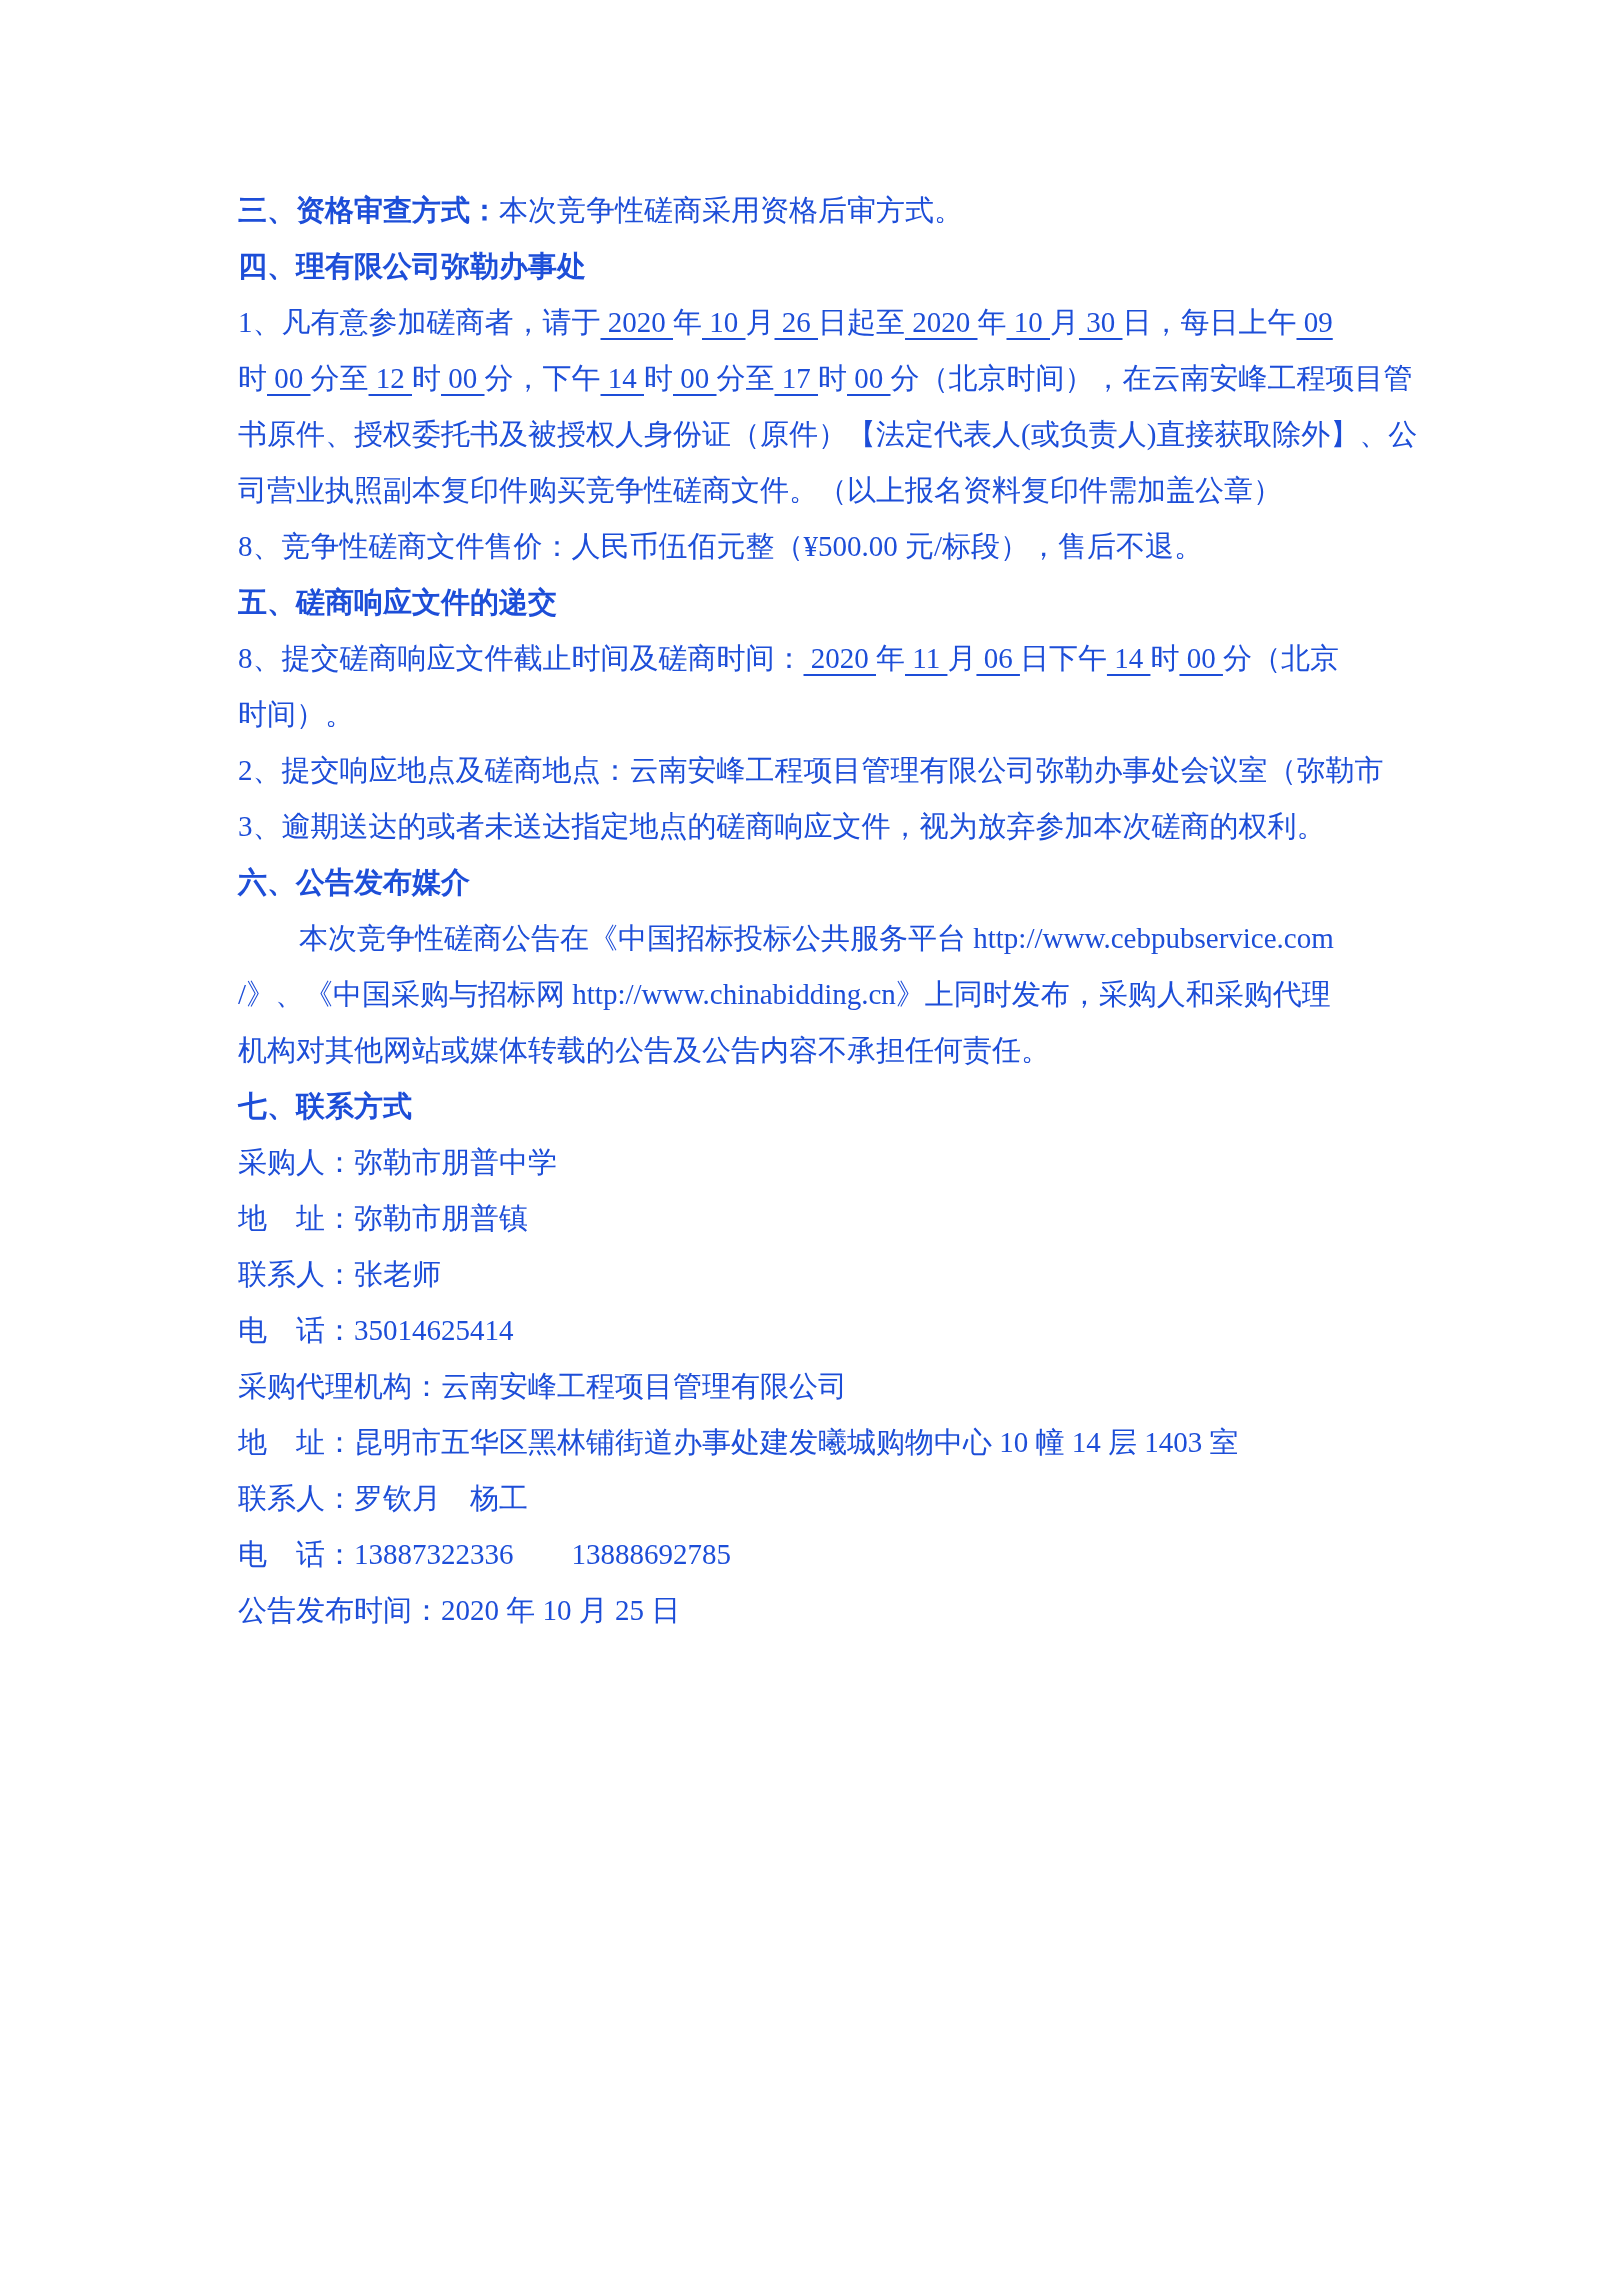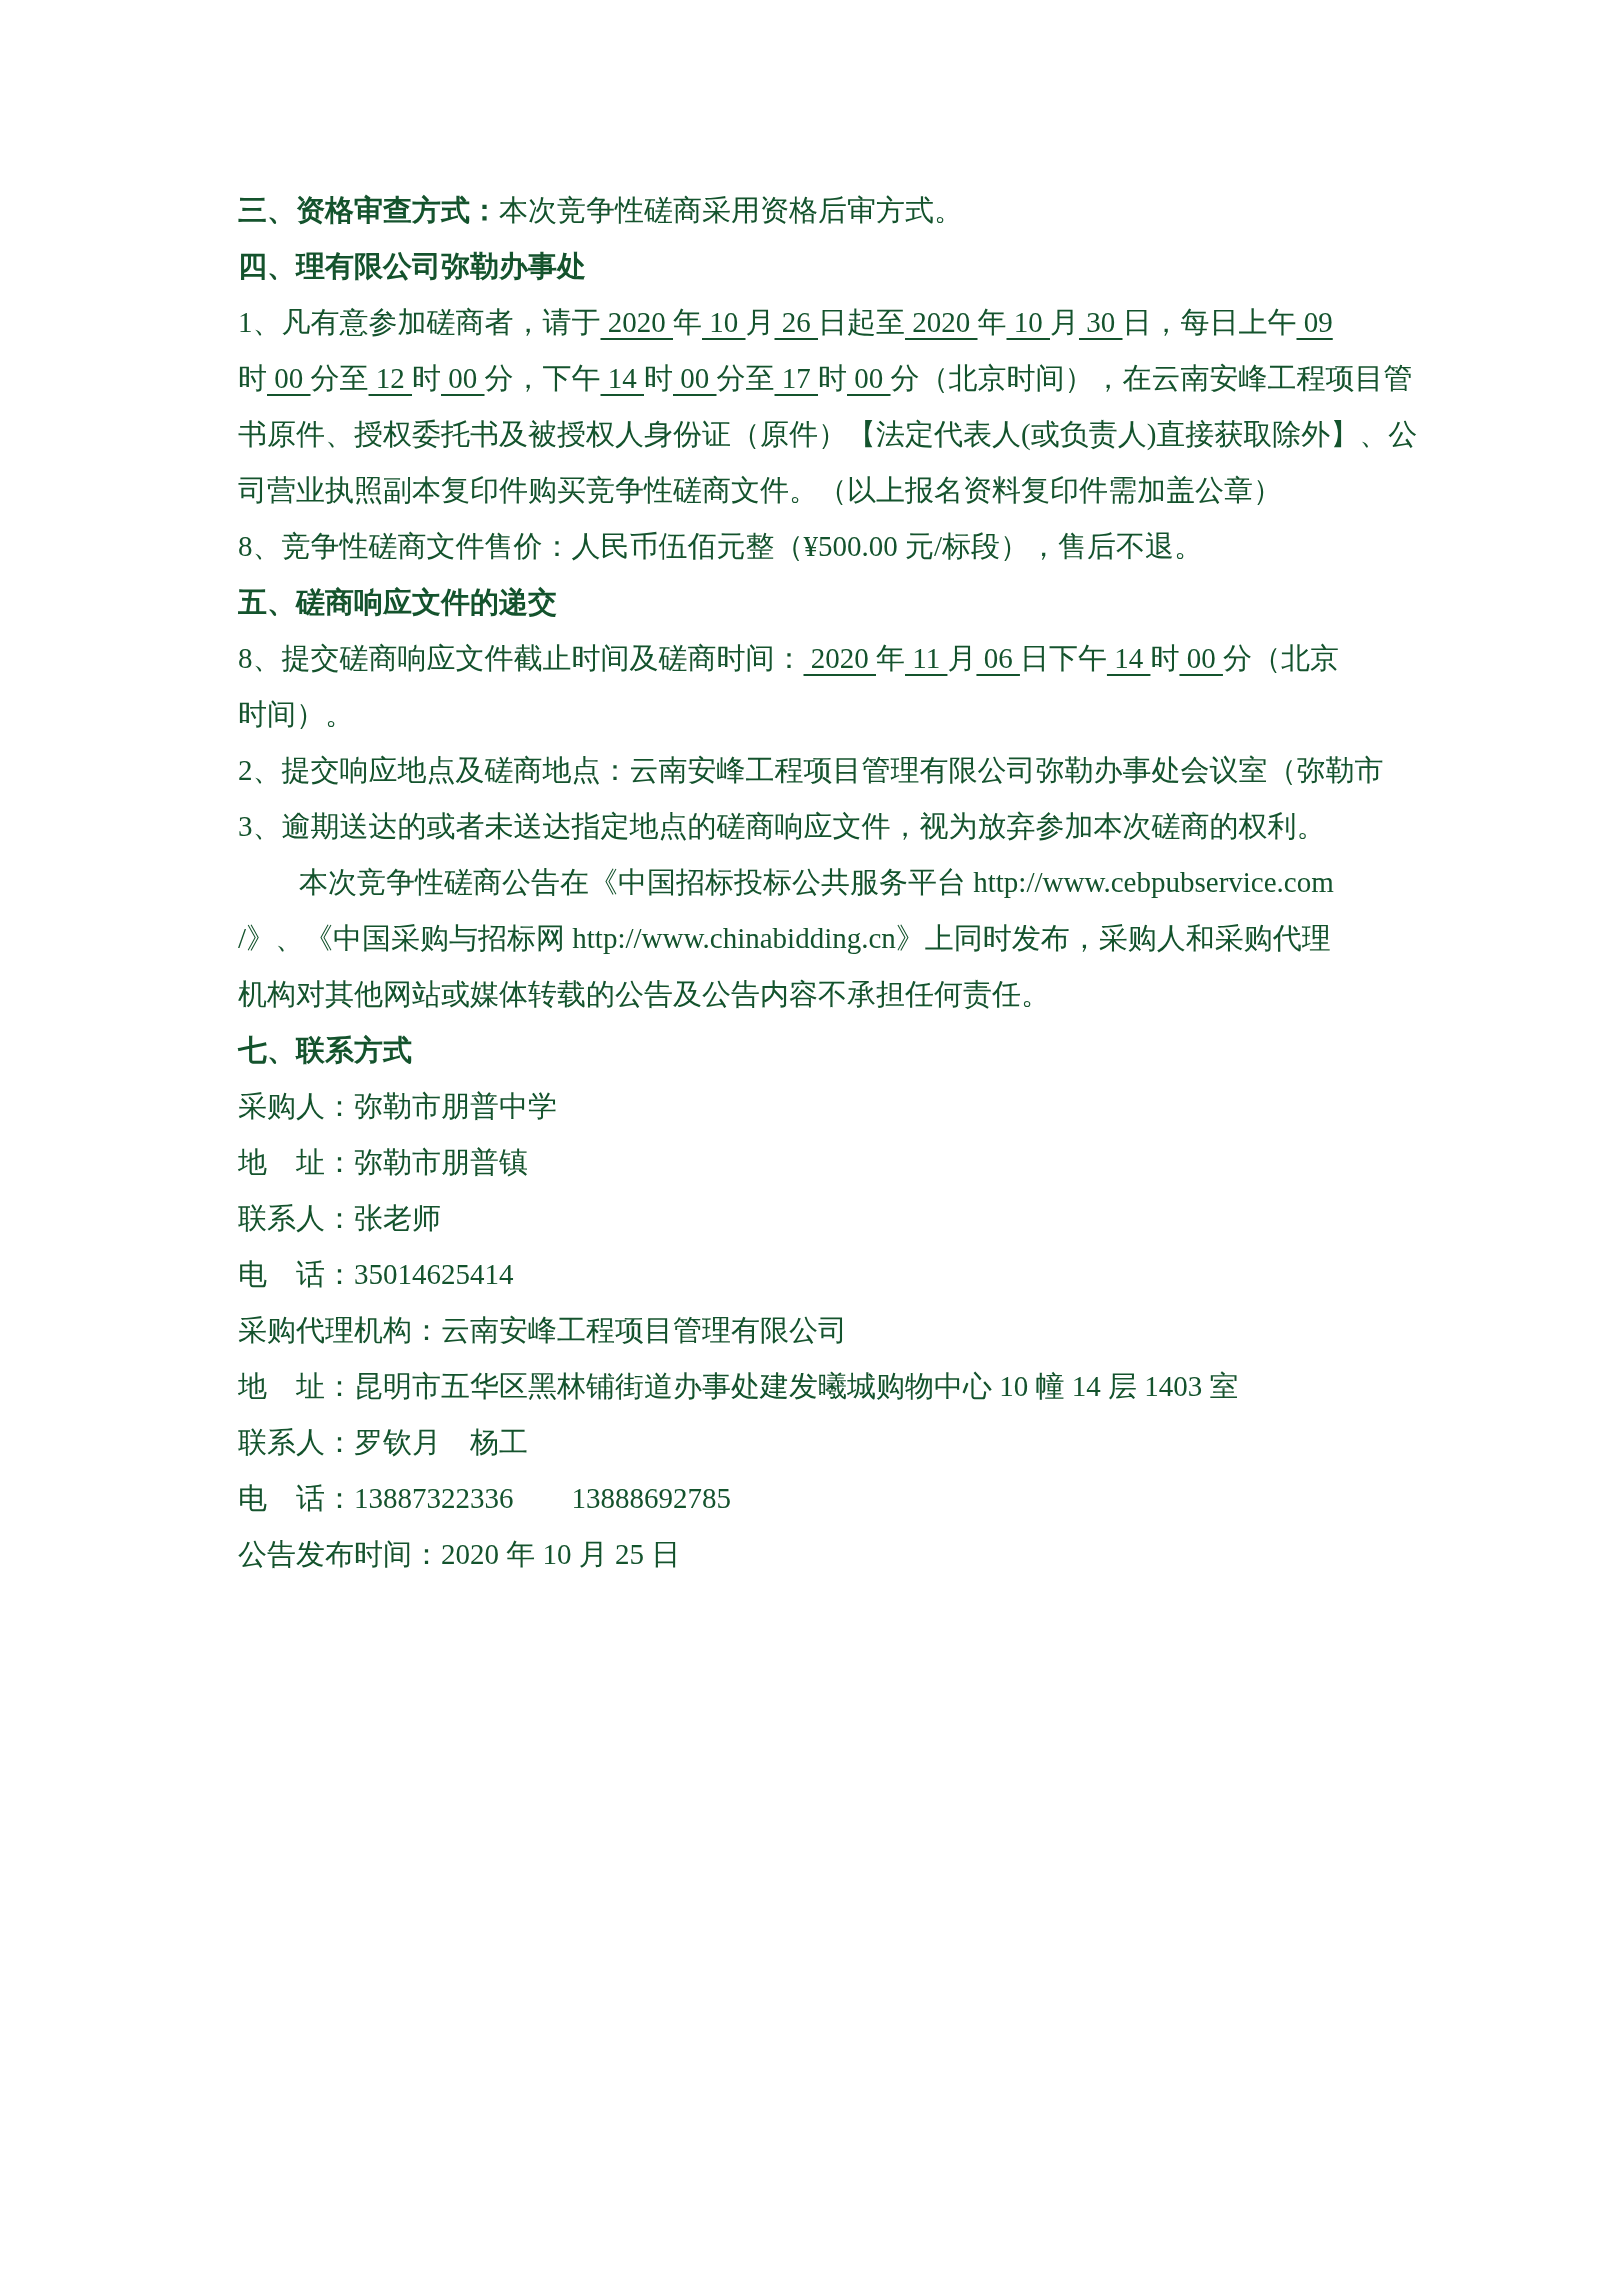--- a/index.html
+++ b/index.html
@@ -22,21 +22,21 @@
     position: absolute;
     left: 238px;
     top: 182px;
     width: 1157px;
   }
   .line {
     font-family: "Liberation Serif", "DejaVu Serif", serif;
     font-size: 29px;
     line-height: 56px;
     height: 56px;
-    color: #14532d;
+    color: #1d4ed8;
     white-space: pre;
     text-align: left;
   }
   .line.indent {
     padding-left: 61px;
   }
   .run-b {
     font-weight: 700;
   }
   .run-u {
@@ -55,20 +55,21 @@
       <div class="line"><span class="">1、凡有意参加磋商者，请于</span><span class="run-u"> 2020 </span><span class="">年</span><span class="run-u"> 10 </span><span class="">月</span><span class="run-u"> 26 </span><span class="">日起至</span><span class="run-u"> 2020 </span><span class="">年</span><span class="run-u"> 10 </span><span class="">月</span><span class="run-u"> 30 </span><span class="">日，每日上午</span><span class="run-u"> 09</span></div>
       <div class="line"><span class="">时</span><span class="run-u"> 00 </span><span class="">分至</span><span class="run-u"> 12 </span><span class="">时</span><span class="run-u"> 00 </span><span class="">分，下午</span><span class="run-u"> 14 </span><span class="">时</span><span class="run-u"> 00 </span><span class="">分至</span><span class="run-u"> 17 </span><span class="">时</span><span class="run-u"> 00 </span><span class="">分（北京时间），在云南安峰工程项目管</span></div>
       <div class="line"><span class="">书原件、授权委托书及被授权人身份证（原件）【法定代表人(或负责人)直接获取除外】、公</span></div>
       <div class="line"><span class="">司营业执照副本复印件购买竞争性磋商文件。（以上报名资料复印件需加盖公章）</span></div>
       <div class="line"><span class="">8、竞争性磋商文件售价：人民币伍佰元整（¥500.00 元/标段），售后不退。</span></div>
       <div class="line"><span class="run-b ">五、磋商响应文件的递交</span></div>
       <div class="line"><span class="">8、提交磋商响应文件截止时间及磋商时间：</span><span class="run-u"> 2020 </span><span class="">年</span><span class="run-u"> 11 </span><span class="">月</span><span class="run-u"> 06 </span><span class="">日下午</span><span class="run-u"> 14 </span><span class="">时</span><span class="run-u"> 00 </span><span class="">分（北京</span></div>
       <div class="line"><span class="">时间）。</span></div>
       <div class="line"><span class="">2、提交响应地点及磋商地点：云南安峰工程项目管理有限公司弥勒办事处会议室（弥勒市</span></div>
       <div class="line"><span class="">3、逾期送达的或者未送达指定地点的磋商响应文件，视为放弃参加本次磋商的权利。</span></div>
+      <div class="line"><span class="run-b ">六、公告发布媒介</span></div>
       <div class="line indent"><span class="">本次竞争性磋商公告在《中国招标投标公共服务平台 http://www.cebpubservice.com</span></div>
       <div class="line"><span class="">/》、《中国采购与招标网 http://www.chinabidding.cn》上同时发布，采购人和采购代理</span></div>
       <div class="line"><span class="">机构对其他网站或媒体转载的公告及公告内容不承担任何责任。</span></div>
       <div class="line"><span class="run-b ">七、联系方式</span></div>
       <div class="line"><span class="">采购人：弥勒市朋普中学</span></div>
       <div class="line"><span class="">地　址：弥勒市朋普镇</span></div>
       <div class="line"><span class="">联系人：张老师</span></div>
       <div class="line"><span class="">电　话：35014625414</span></div>
       <div class="line"><span class="">采购代理机构：云南安峰工程项目管理有限公司</span></div>
       <div class="line"><span class="">地　址：昆明市五华区黑林铺街道办事处建发曦城购物中心 10 幢 14 层 1403 室</span></div>

